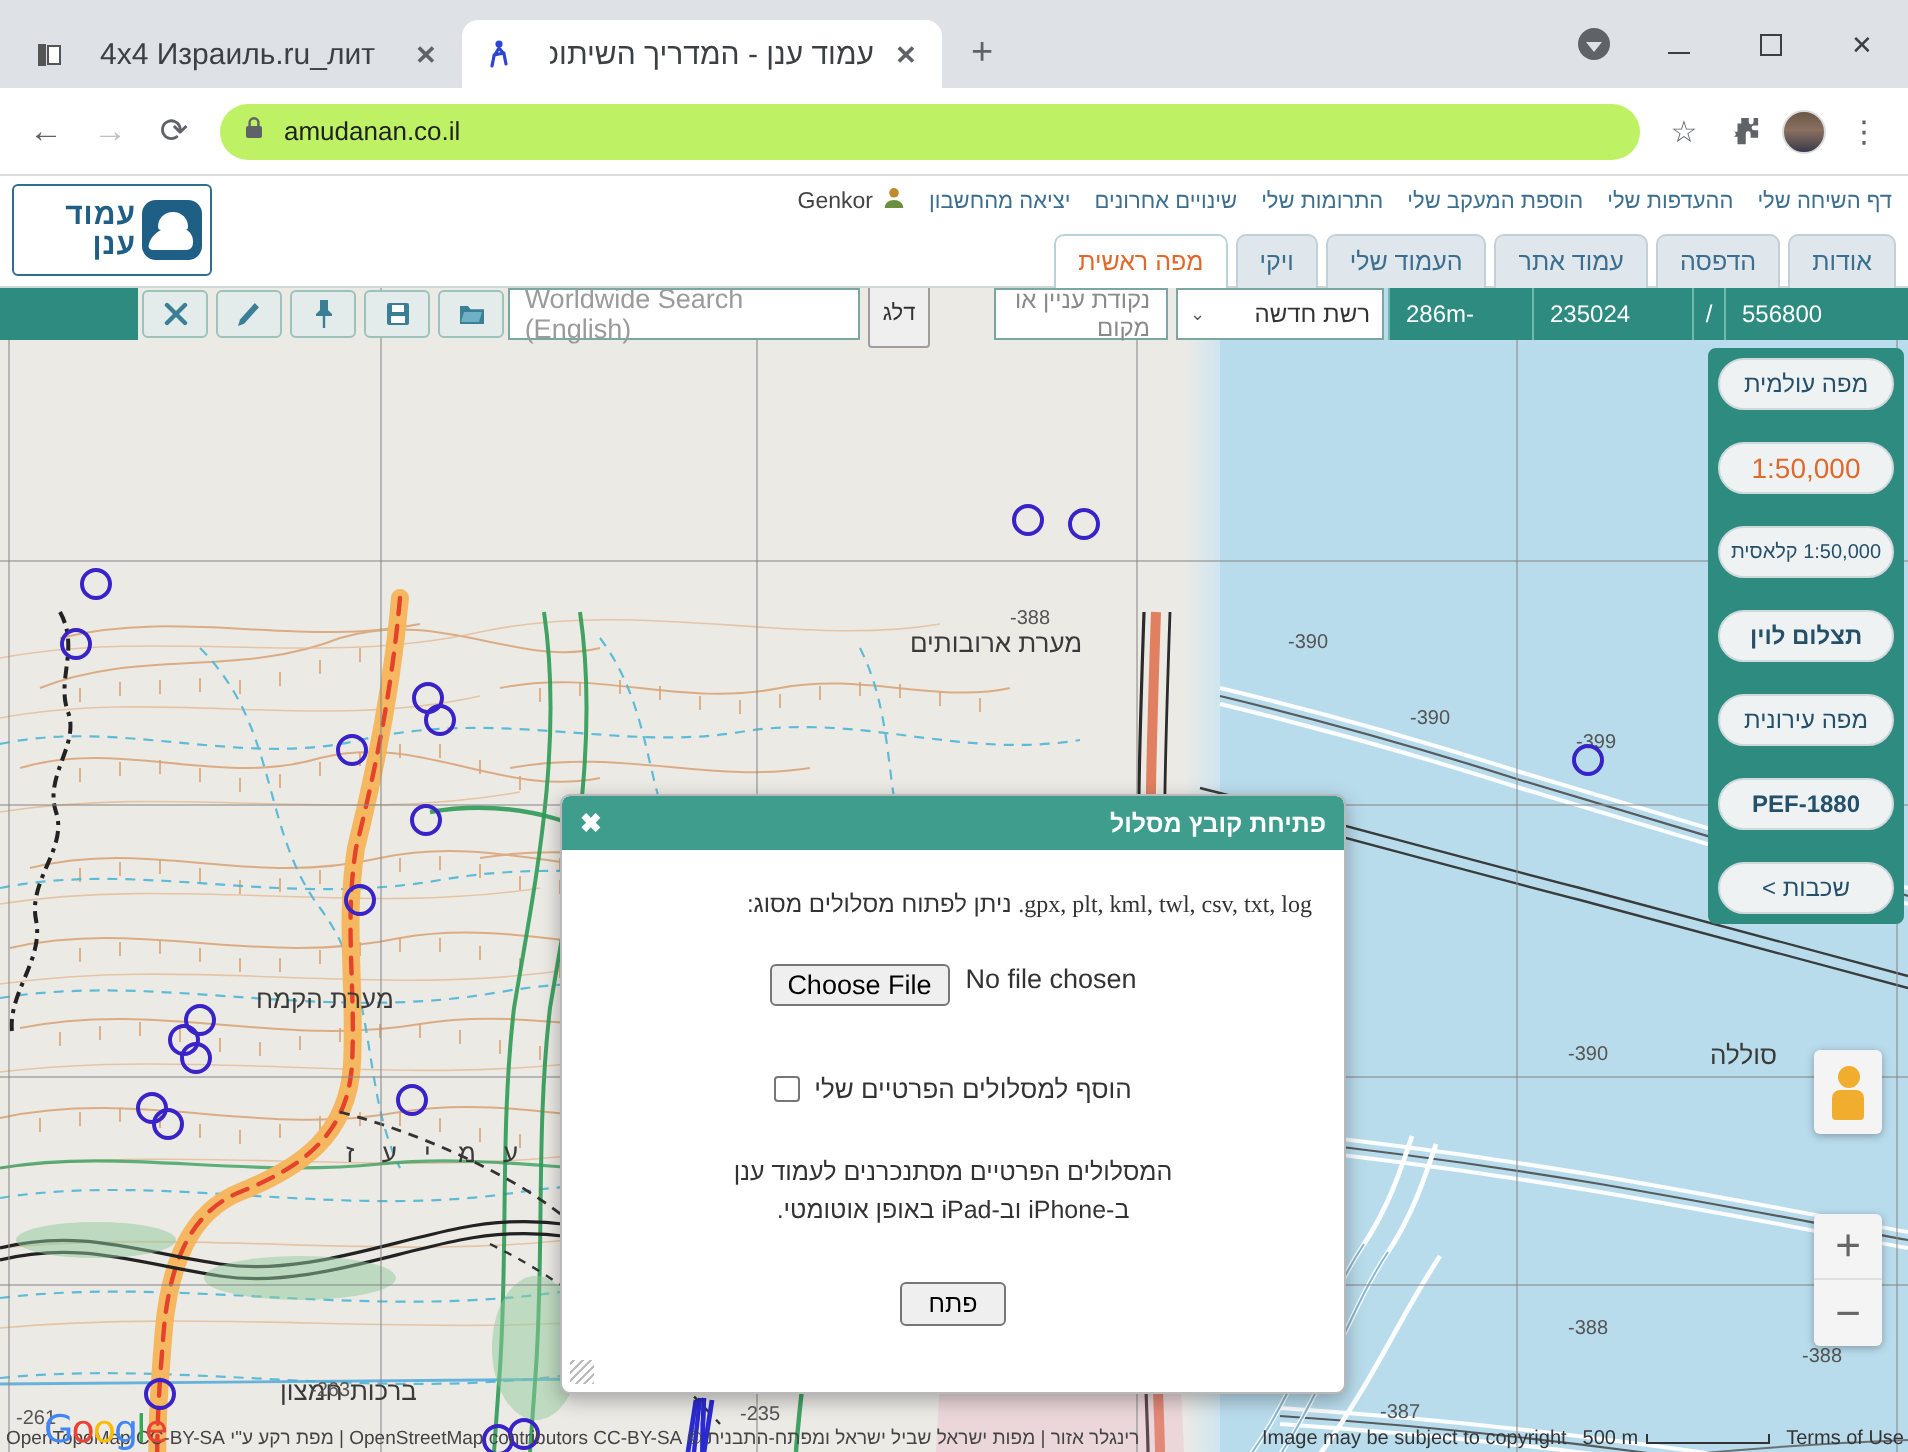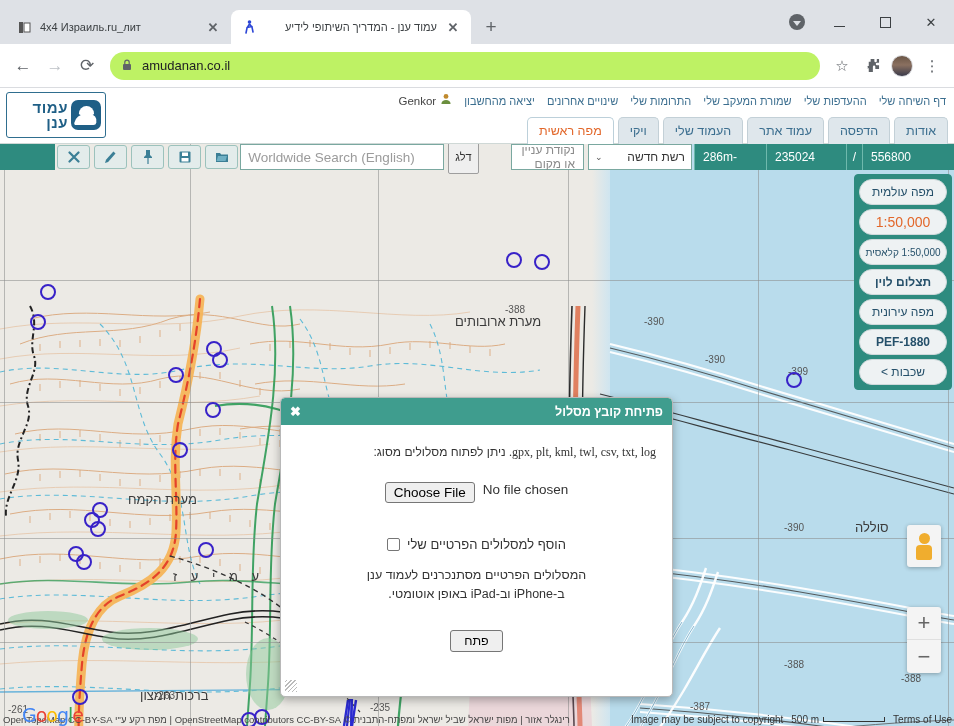--- a/index.html
+++ b/index.html
@@ -29,22 +29,22 @@
   .tab.active {
     width: 240px; background: #fff;
   }
   .tab-favicon {
     width: 16px; height: 16px; flex: none;
     display: flex; align-items: center; justify-content: center;
     font-size: 13px; line-height: 1;
   }
   .tab-title {
     flex: 1; white-space: nowrap; overflow: hidden;
-    text-overflow: clip; font-size: 11px;
-    direction: rtl; text-align: right;
+    text-overflow: clip; font-size: 15px;
+    direction: rtl; text-align: right; margin-left: 10px;
   }
   .tab.inactive .tab-title { direction: ltr; text-align: left; }
   .tab-close {
     width: 16px; height: 16px; flex: none; font-size: 13px;
     display: flex; align-items: center; justify-content: center;
     color: #5f6368; font-weight: 600;
   }
   .newtab {
     width: 28px; height: 28px; margin-left: 6px; margin-bottom: 3px;
     display: flex; align-items: center; justify-content: center;
@@ -227,38 +227,38 @@
     display: flex; align-items: center; padding: 0 8px;
     font-size: 12px; color: #8a8a8a; direction: rtl; margin-left: 28px;
   }
   .skipbtn {
     height: 22px; align-self: center; margin: 0 4px;
     background: #efefef; border: 1px solid #9e9e9e; border-radius: 2px;
     display: flex; align-items: center; padding: 16px 6px;
     font-size: 11px; color: #333;
   }
   .searchbox {
-    height: 26px; width: 204px;
+    height: 26px; width: 176px;
     background: #fff; border: 1px solid #7aa8a0;
     display: flex; align-items: center; padding: 0 7px;
     font-size: 13.5px; color: #9b9b9b; direction: ltr;
   }
   .tbtn {
     width: 33px; height: 24px; align-self: center; margin: 0 2px;
     background: #e3eceb; border: 1px solid #9cc2bc; border-radius: 3px;
     display: flex; align-items: center; justify-content: center;
     color: #3b7f96; font-size: 12px;
   }
   .maptools-fill { flex: 1; background: #2e8b7f; }
 
   
   .layerpanel {
     position: absolute; right: 2px; top: 30px; width: 98px;
     background: #2e8b7f; border: 1px solid #2e8b7f; border-radius: 4px;
-    padding: 4px; display: flex; flex-direction: column; gap: 4px;
+    padding: 4px; display: flex; flex-direction: column; gap: 16px;
     z-index: 35;
   }
   .layerbtn {
     height: 26px; background: #eef2f3; border: 1px solid #cfd9db;
     border-radius: 13px;
     display: flex; align-items: center; justify-content: center;
     font-size: 12px; color: #25506a; white-space: nowrap; direction: rtl;
   }
   .layerbtn.sel { color: #e2672a; font-size: 14px; }
   .layerbtn.small { font-size: 10px; }
@@ -381,21 +381,21 @@
   .chkrow {
     margin-top: 34px; display: flex; flex-direction: row-reverse;
     align-items: center; justify-content: center; gap: 7px; direction: rtl;
   }
   .chkrow .lbl { font-size: 13px; color: #333; }
   .chk {
     width: 13px; height: 13px; border: 1px solid #767676;
     background: #fff; border-radius: 2px; flex: none;
   }
   .note {
-    margin-top: 14px; text-align: center; font-size: 12.5px;
+    margin-top: 25px; text-align: center; font-size: 12.5px;
     color: #333; line-height: 1.5; direction: rtl;
   }
   .note .ltr { direction: ltr; unicode-bidi: embed; }
   .openrow { margin-top: 26px; display: flex; justify-content: center; }
   .openbtn {
     font-size: 12.5px; padding: 3px 13px; background: #efefef;
     border: 1px solid #767676; border-radius: 3px; color: #000;
   }
   .resize-grip {
     position: absolute; right: auto; left: 4px; bottom: 4px;
@@ -487,21 +487,21 @@
             <svg width="12" height="12" viewBox="0 0 12 12">
                 <circle cx="6" cy="3.4" r="2.4" fill="#c08a2e"></circle>
                 <path d="M1.4 11c0-2.6 2.1-4 4.6-4s4.6 1.4 4.6 4z" fill="#6b8f3e"></path>
               </svg>
           </span>
           <span class="uname">Genkor</span>
         </div>
         <a>יציאה מהחשבון</a>
         <a>שינויים אחרונים</a>
         <a>התרומות שלי</a>
-        <a>שמורת המעקב שלי</a>
+        <a>הוספת המעקב שלי</a>
         <a>ההעדפות שלי</a>
         <a>דף השיחה שלי</a>
       </div>
 
       <div class="tabsrow">
         <div class="sitetab active">מפה ראשית</div>
         <div class="sitetab">ויקי</div>
         <div class="sitetab">העמוד שלי</div>
         <div class="sitetab">עמוד אתר</div>
         <div class="sitetab">הדפסה</div>

